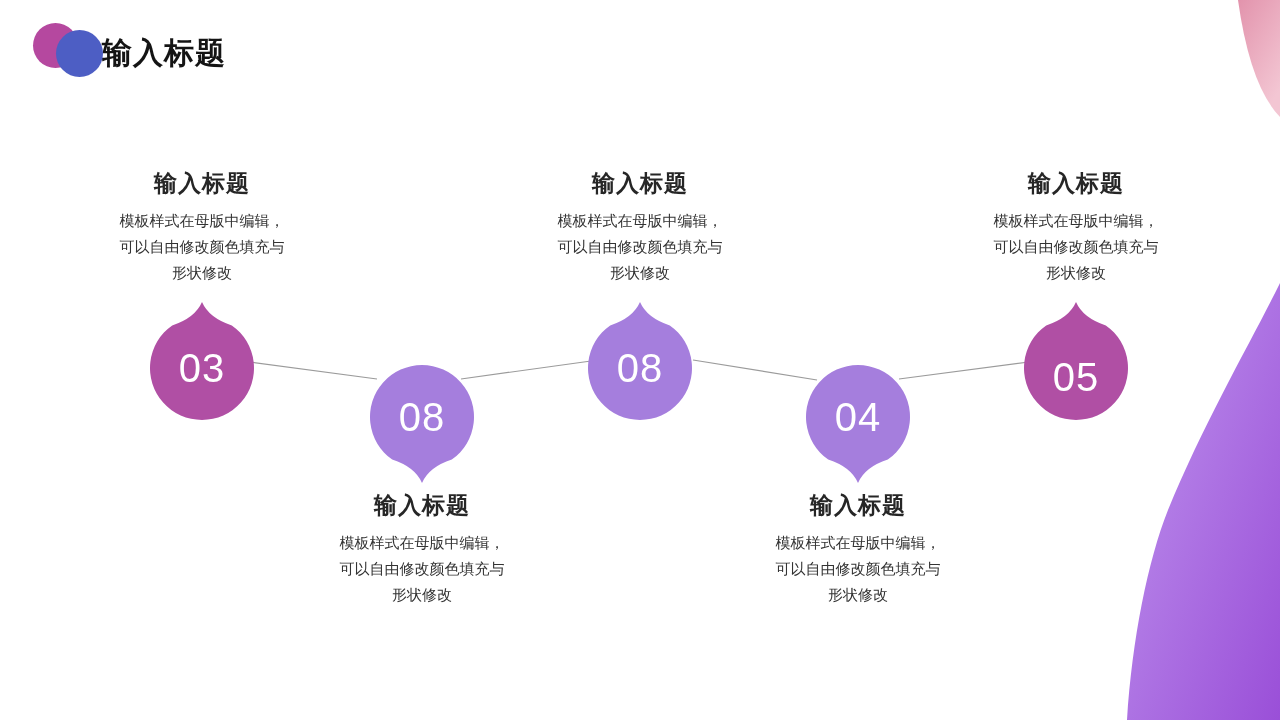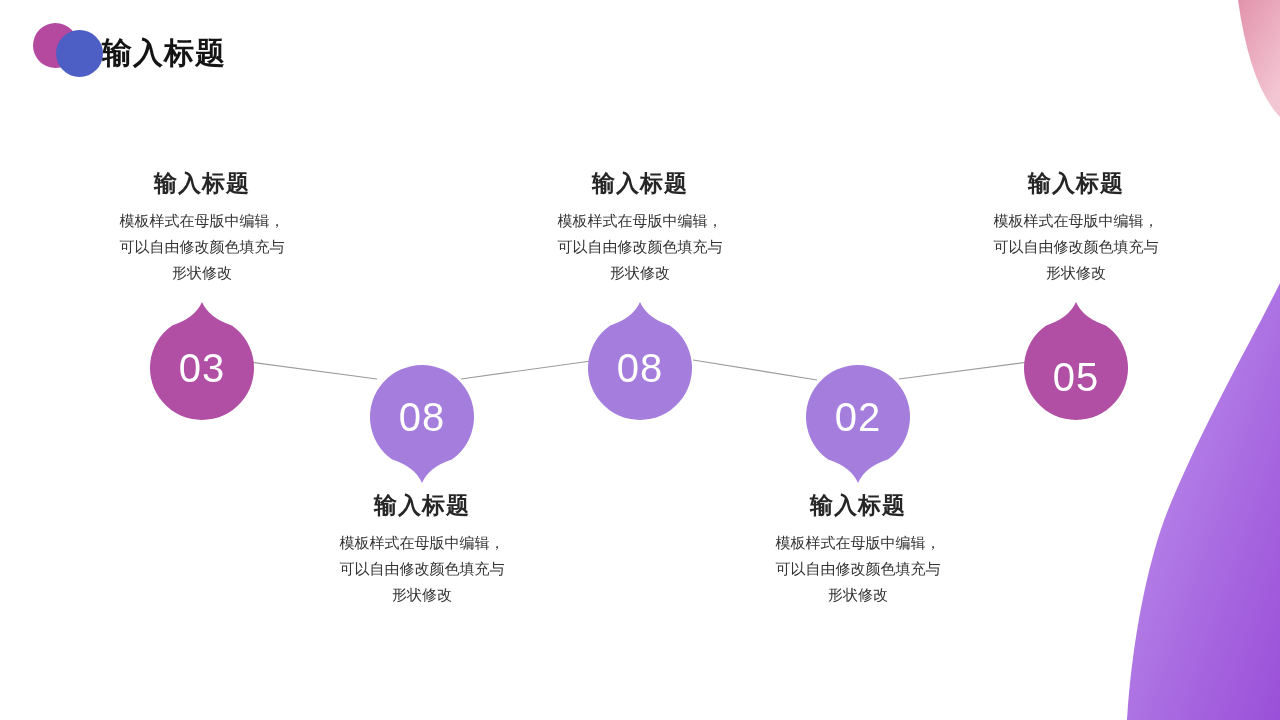--- a/index.html
+++ b/index.html
@@ -97,21 +97,21 @@
 <svg class="marker abs m4" viewBox="0 0 120 120">
   <path d="M60,120 Q53,104 30.2,96.6 A52,52 0 1 1 89.8,96.6 Q67,104 60,120 Z" fill="#a57edd"></path>
 </svg>
 <svg class="marker abs m5" viewBox="0 0 120 120">
   <path d="M60,0 Q53,16 30.2,23.4 A52,52 0 1 0 89.8,23.4 Q67,16 60,0 Z" fill="#b04fa4"></path>
 </svg>
 
 <div class="marker-num abs n1" style="color: rgb(255, 255, 255);">03</div>
 <div class="marker-num abs n2" style="color: rgb(255, 255, 255);">08</div>
 <div class="marker-num abs n3" style="color: rgb(255, 255, 255);">08</div>
-<div class="marker-num abs n4" style="color: rgb(255, 255, 255);">02</div>
+<div class="marker-num abs n4" style="color: rgb(255, 255, 255);">04</div>
 <div class="marker-num abs n5" style="color: rgb(255, 255, 255);">05</div>
 
 <div class="tblock abs t1">
   <h3>输入标题</h3>
   <p><span>模板样式在母版中编辑，</span><br>
   <span>可以自由修改颜色填充与</span><br>
   <span>形状修改</span></p>
 </div>
 
 <div class="tblock abs t2">

